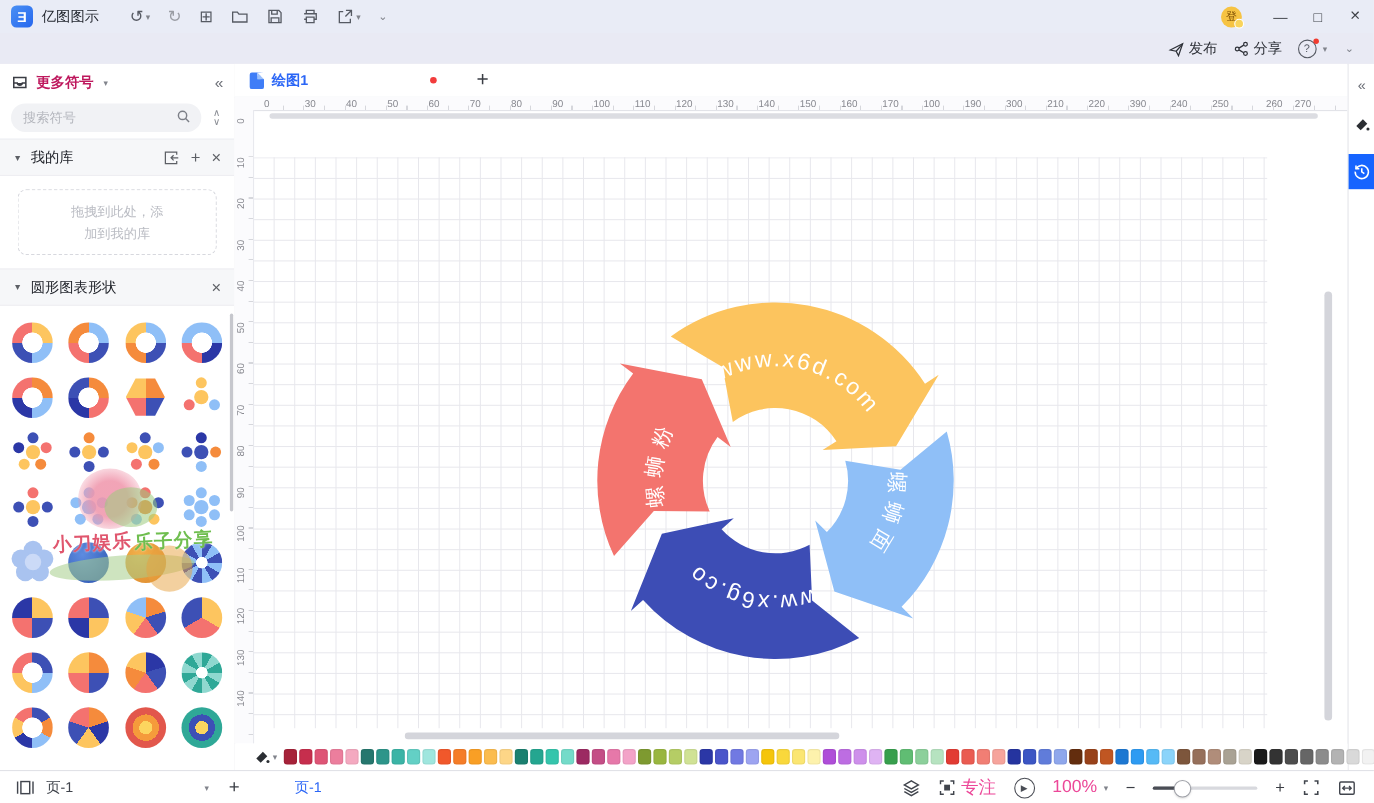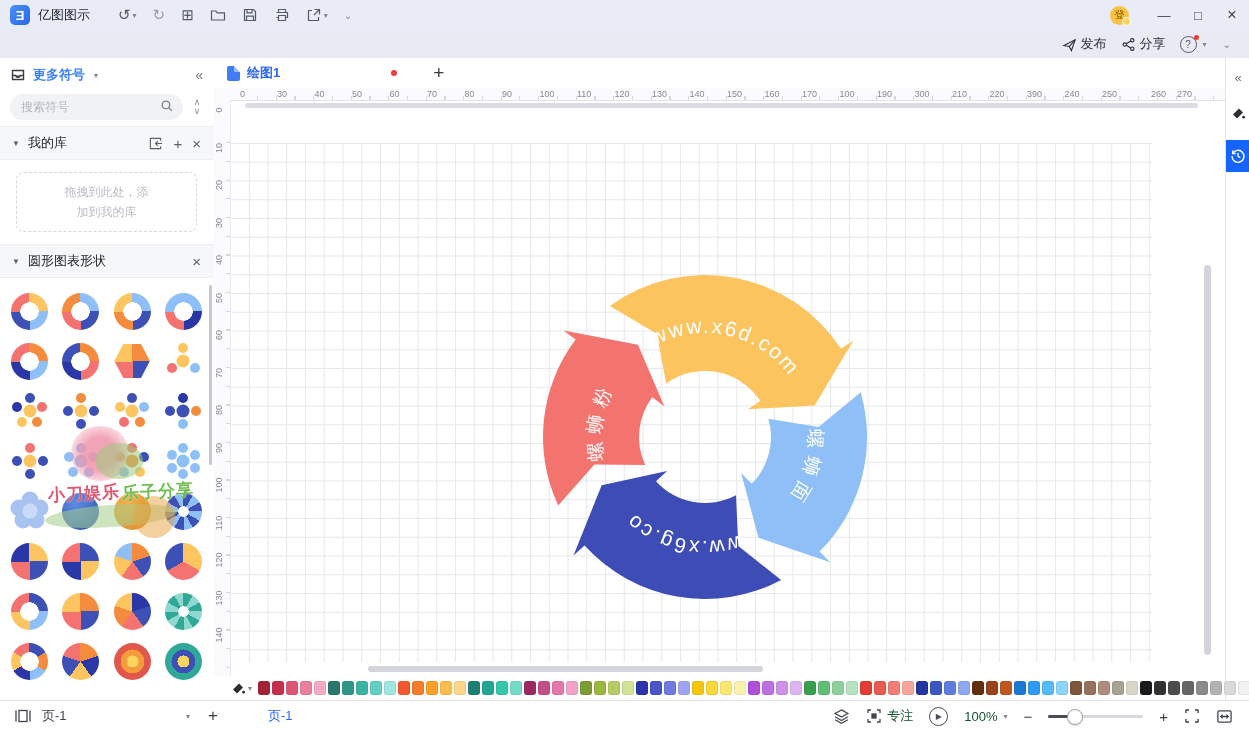--- a/index.html
+++ b/index.html
@@ -31,21 +31,21 @@
   .menu-item.active{font-weight:bold;}
   .menu-right{margin-left:auto;display:flex;align-items:center;gap:14px;padding-right:18px;color:#2d3037;}
   .menu-right .mr-item{display:flex;align-items:center;gap:4px;font-size:13px;}
   .help-circle{width:15px;height:15px;border:1.3px solid #565a63;border-radius:50%;font-size:10px;
                display:flex;align-items:center;justify-content:center;color:#565a63;position:relative;}
   .help-circle::after{content:"";position:absolute;top:-2px;right:-3px;width:5px;height:5px;border-radius:50%;background:#f03b2f;}
   
   #sidebar{position:absolute;left:0;top:58px;width:213px;height:642px;background:#fff;
            border-right:1px solid #e2e3e9;overflow:hidden;}
   .sb-head{height:34px;display:flex;align-items:center;padding:0 10px;gap:7px;}
-  .sb-head .sb-title{font-weight:bold;font-size:13px;color:#3b82f6;}
+  .sb-head .sb-title{font-weight:bold;font-size:13px;color:#be185d;}
   .sb-collapse{margin-left:auto;color:#6b6e76;font-size:14px;}
   .search-row{display:flex;align-items:center;margin:2px 8px 6px 10px;gap:6px;}
   .search-box{position:relative;flex:1;}
   .search-box input{width:100%;height:26px;border:none;background:#f1f2f5;border-radius:14px;
         padding:0 28px 0 11px;font-size:12px;color:#42454d;outline:none;box-sizing:border-box;
         font-family:"Liberation Sans",sans-serif;}
   .search-box input::placeholder{color:#b4b6bd;}
   .search-glass{position:absolute;right:9px;top:5px;color:#7c7f87;}
   .updown{display:flex;flex-direction:column;color:#8a8d94;font-size:9px;line-height:9px;align-items:center;width:16px;}
   .sec-head{height:32px;background:#f6f7f9;border-top:1px solid #eeeef2;border-bottom:1px solid #eeeef2;
@@ -113,21 +113,21 @@
   
   #statusbar{position:absolute;left:0;top:700px;width:1249px;height:30px;background:#fff;
              border-top:1px solid #e1e2e7;display:flex;align-items:center;color:#41454d;}
   .st-left{display:flex;align-items:center;padding-left:14px;gap:10px;}
   .page-select{display:flex;align-items:center;width:148px;gap:8px;}
   .page-select .lbl{font-size:13px;color:#3f434b;}
   .page-select .caret{margin-left:auto;}
   .st-plus{font-size:17px;color:#3a3d44;margin-left:8px;}
   .page-tab{margin-left:40px;font-size:13px;color:#2b66f6;}
   .st-right{margin-left:auto;display:flex;align-items:center;gap:16px;padding-right:16px;}
-  .st-right .lbl{font-size:13px;color:#14532d;}
+  .st-right .lbl{font-size:16px;color:#ec4899;}
   .play-circle{width:17px;height:17px;border:1.4px solid #4a4d55;border-radius:50%;
                display:flex;align-items:center;justify-content:center;font-size:8px;color:#4a4d55;}
   .zoom-wrap{display:flex;align-items:center;gap:4px;}
   .slider{position:relative;width:95px;height:14px;}
   .slider .track{position:absolute;left:0;top:6px;width:100%;height:3px;background:#d8d9de;border-radius:2px;}
   .slider .fill{position:absolute;left:0;top:6px;width:26px;height:3px;background:#4a4d55;border-radius:2px;}
   .slider .handle{position:absolute;left:19px;top:0;width:14px;height:14px;background:#fff;
                   border:1px solid #9fa1a8;border-radius:50%;box-shadow:0 1px 2px rgba(0,0,0,.15);}
   .minus,.plus{font-size:15px;color:#3a3d44;}
 </style>

